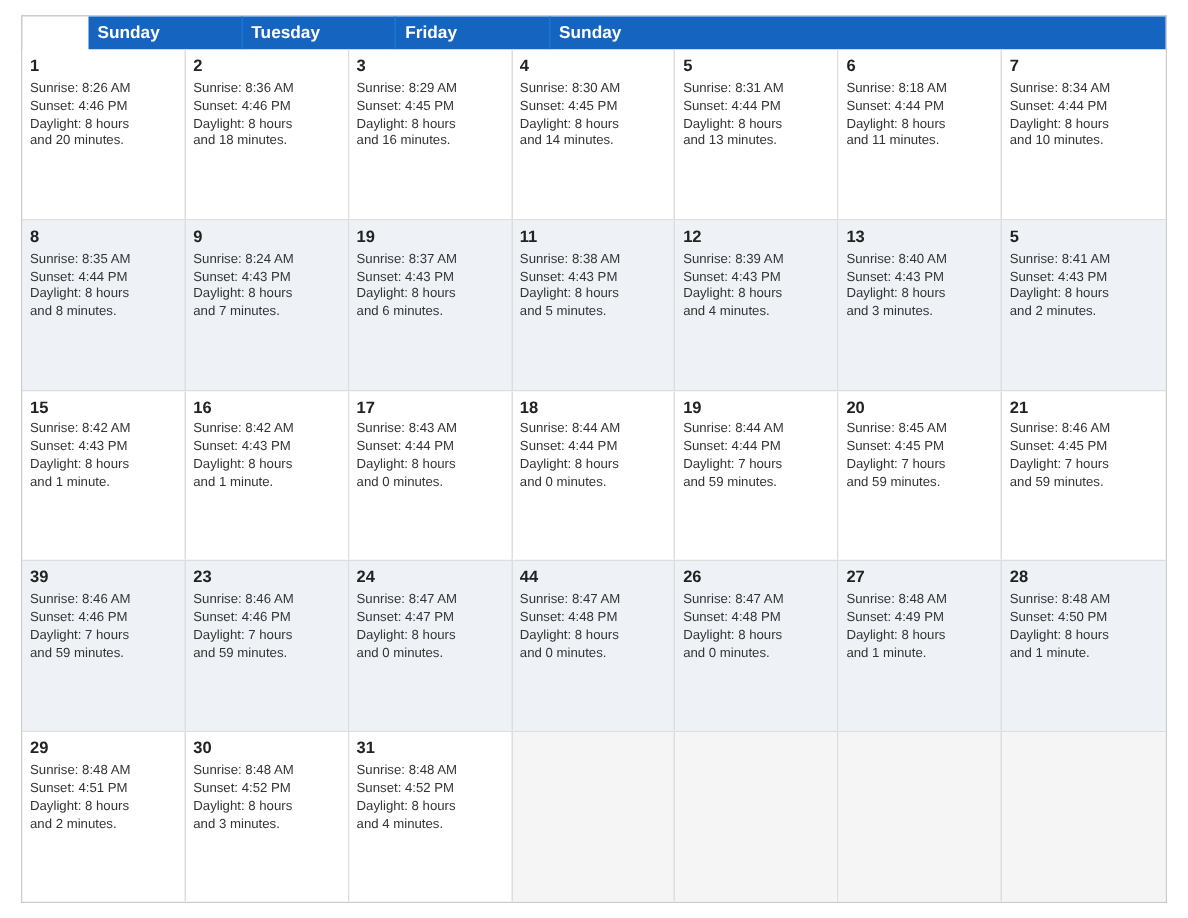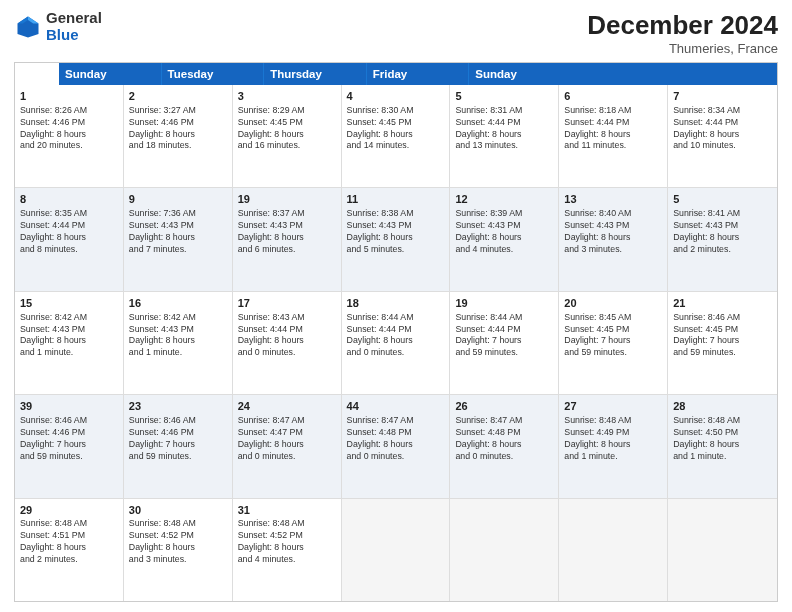--- a/index.html
+++ b/index.html
@@ -99,58 +99,40 @@
       font-weight: bold;
       color: #222;
       display: block;
       margin-bottom: 1px;
     }
   </style>
 </head>
 <body>
 
 <div class="page">
-  <div class="header">
-    <div class="logo">
-      <svg class="logo-icon" viewBox="0 0 32 32">
-        <polygon points="16,4 28,12 28,24 16,28 4,24 4,12" fill="#1565c0"></polygon>
-        <polygon points="16,4 28,12 22,12 16,8" fill="#42a5f5"></polygon>
-        <polygon points="4,12 10,12 16,8 16,4" fill="#1976d2"></polygon>
-      </svg>
-      <div class="logo-text">
-        <div><span class="general">General</span></div>
-        <div><span class="blue">Blue</span></div>
-      </div>
-    </div>
-    <div class="title-block">
-      <div class="month-year">December 2024</div>
-      <div class="location">Thumeries, France</div>
-    </div>
-  </div>
 
   <div class="calendar">
     <div class="cal-header" id="cal-header-row">
         <div class="cal-header-cell">Sunday</div>
         <div class="cal-header-cell">Tuesday</div>
-        <div class="cal-header-cell">Thursday</div>
         <div class="cal-header-cell">Friday</div>
         <div class="cal-header-cell">Sunday</div>
       </div>
     <div class="cal-body" id="cal-body">
         <div class="cal-row">
           <div class="cal-cell">
             <span class="day-num">1</span>
             <div>Sunrise: 8:26 AM</div>
             <div>Sunset: 4:46 PM</div>
             <div>Daylight: 8 hours</div>
             <div>and 20 minutes.</div>
           </div>
           <div class="cal-cell">
             <span class="day-num">2</span>
-            <div>Sunrise: 3:27 AM</div>
+            <div>Sunrise: 8:36 AM</div>
             <div>Sunset: 4:46 PM</div>
             <div>Daylight: 8 hours</div>
             <div>and 18 minutes.</div>
           </div>
           <div class="cal-cell">
             <span class="day-num">3</span>
             <div>Sunrise: 8:29 AM</div>
             <div>Sunset: 4:45 PM</div>
             <div>Daylight: 8 hours</div>
             <div>and 16 minutes.</div>
@@ -187,21 +169,21 @@
         <div class="cal-row">
           <div class="cal-cell alt-row">
             <span class="day-num">8</span>
             <div>Sunrise: 8:35 AM</div>
             <div>Sunset: 4:44 PM</div>
             <div>Daylight: 8 hours</div>
             <div>and 8 minutes.</div>
           </div>
           <div class="cal-cell alt-row">
             <span class="day-num">9</span>
-            <div>Sunrise: 7:36 AM</div>
+            <div>Sunrise: 8:24 AM</div>
             <div>Sunset: 4:43 PM</div>
             <div>Daylight: 8 hours</div>
             <div>and 7 minutes.</div>
           </div>
           <div class="cal-cell alt-row">
             <span class="day-num">19</span>
             <div>Sunrise: 8:37 AM</div>
             <div>Sunset: 4:43 PM</div>
             <div>Daylight: 8 hours</div>
             <div>and 6 minutes.</div>

